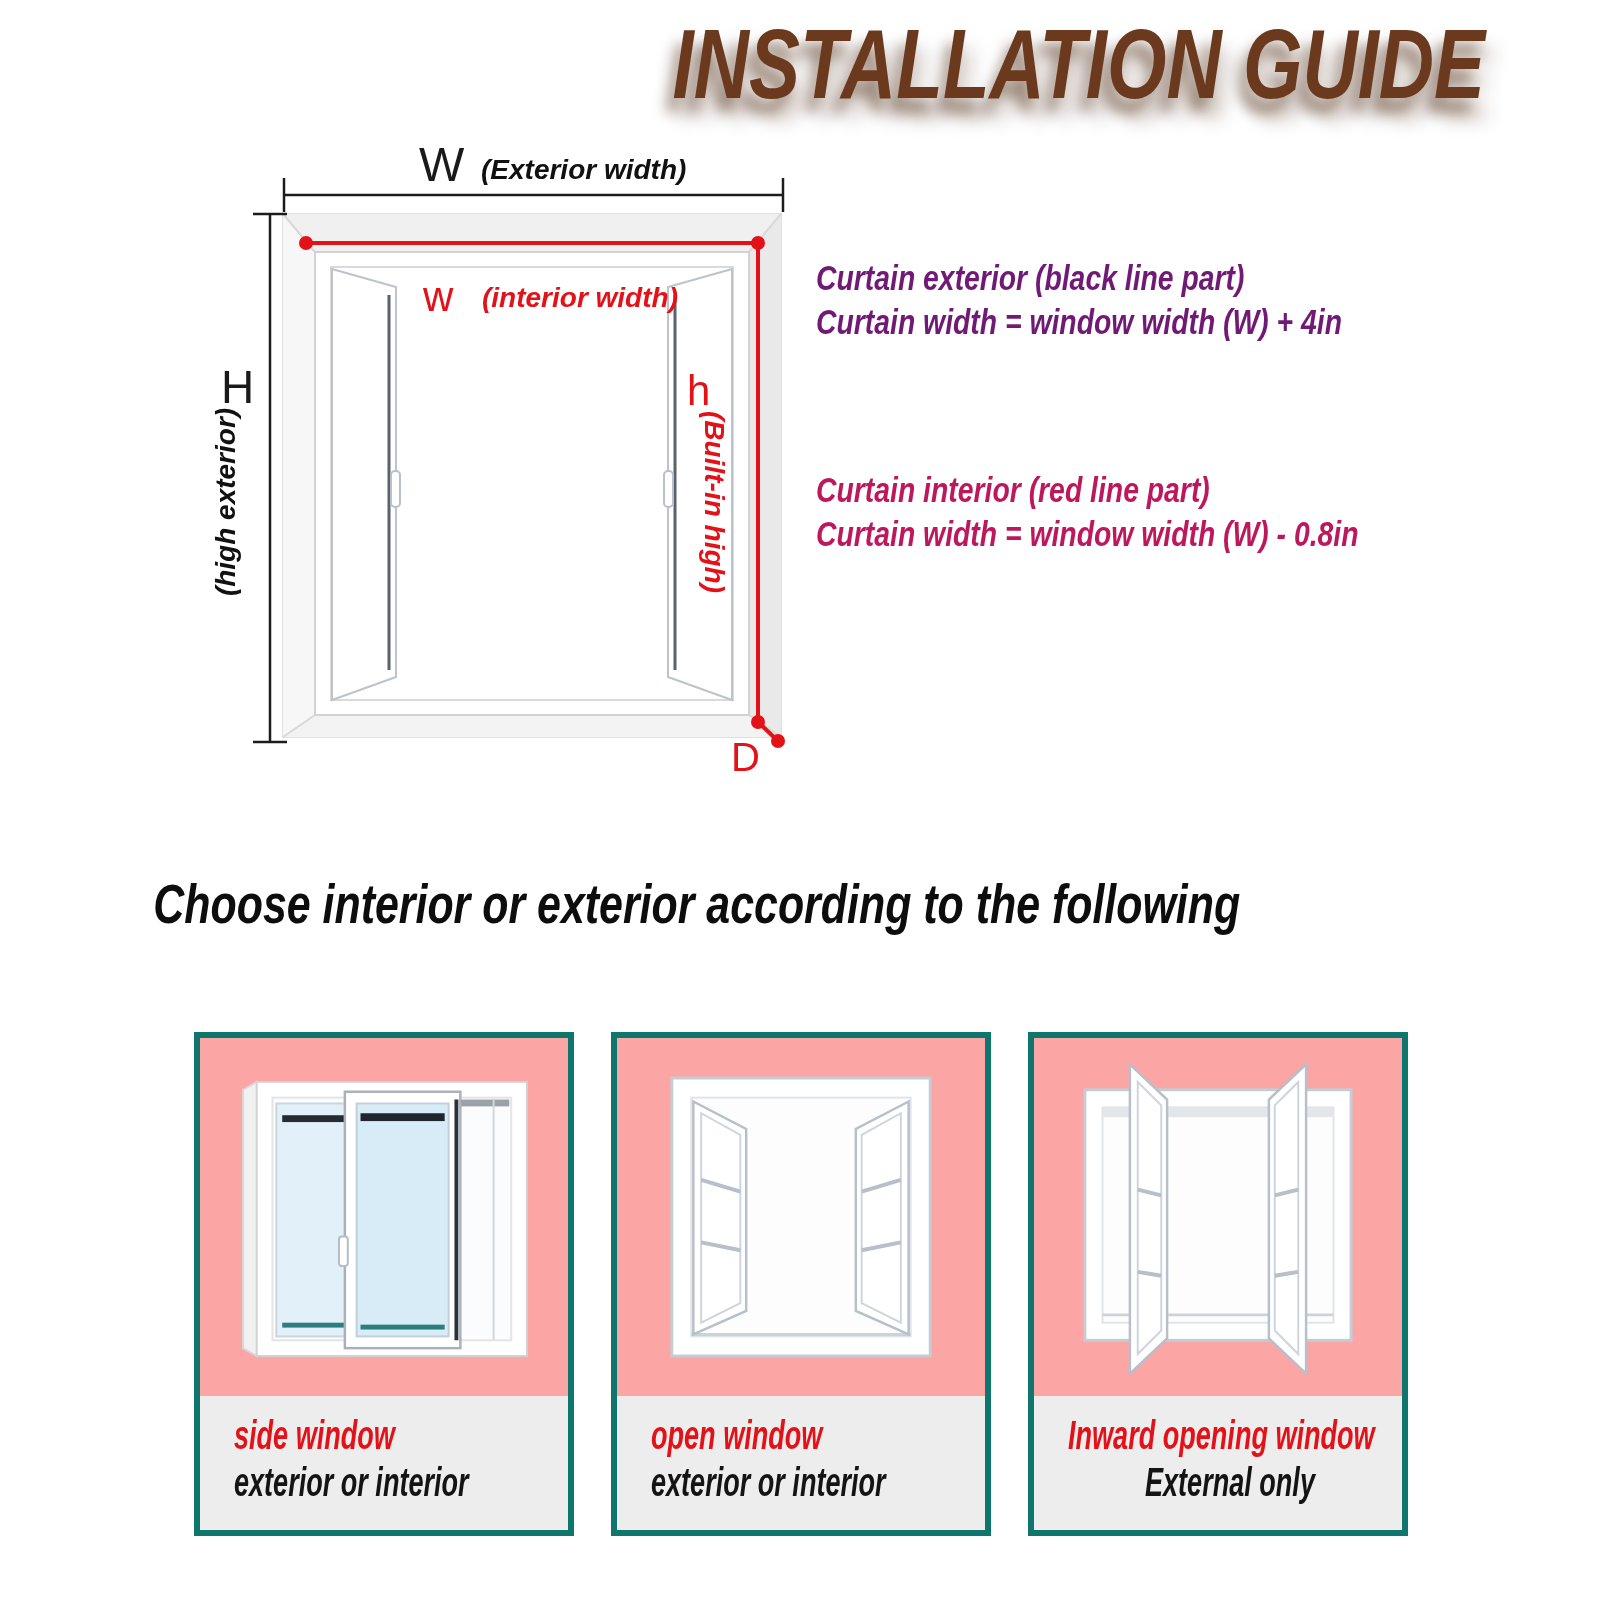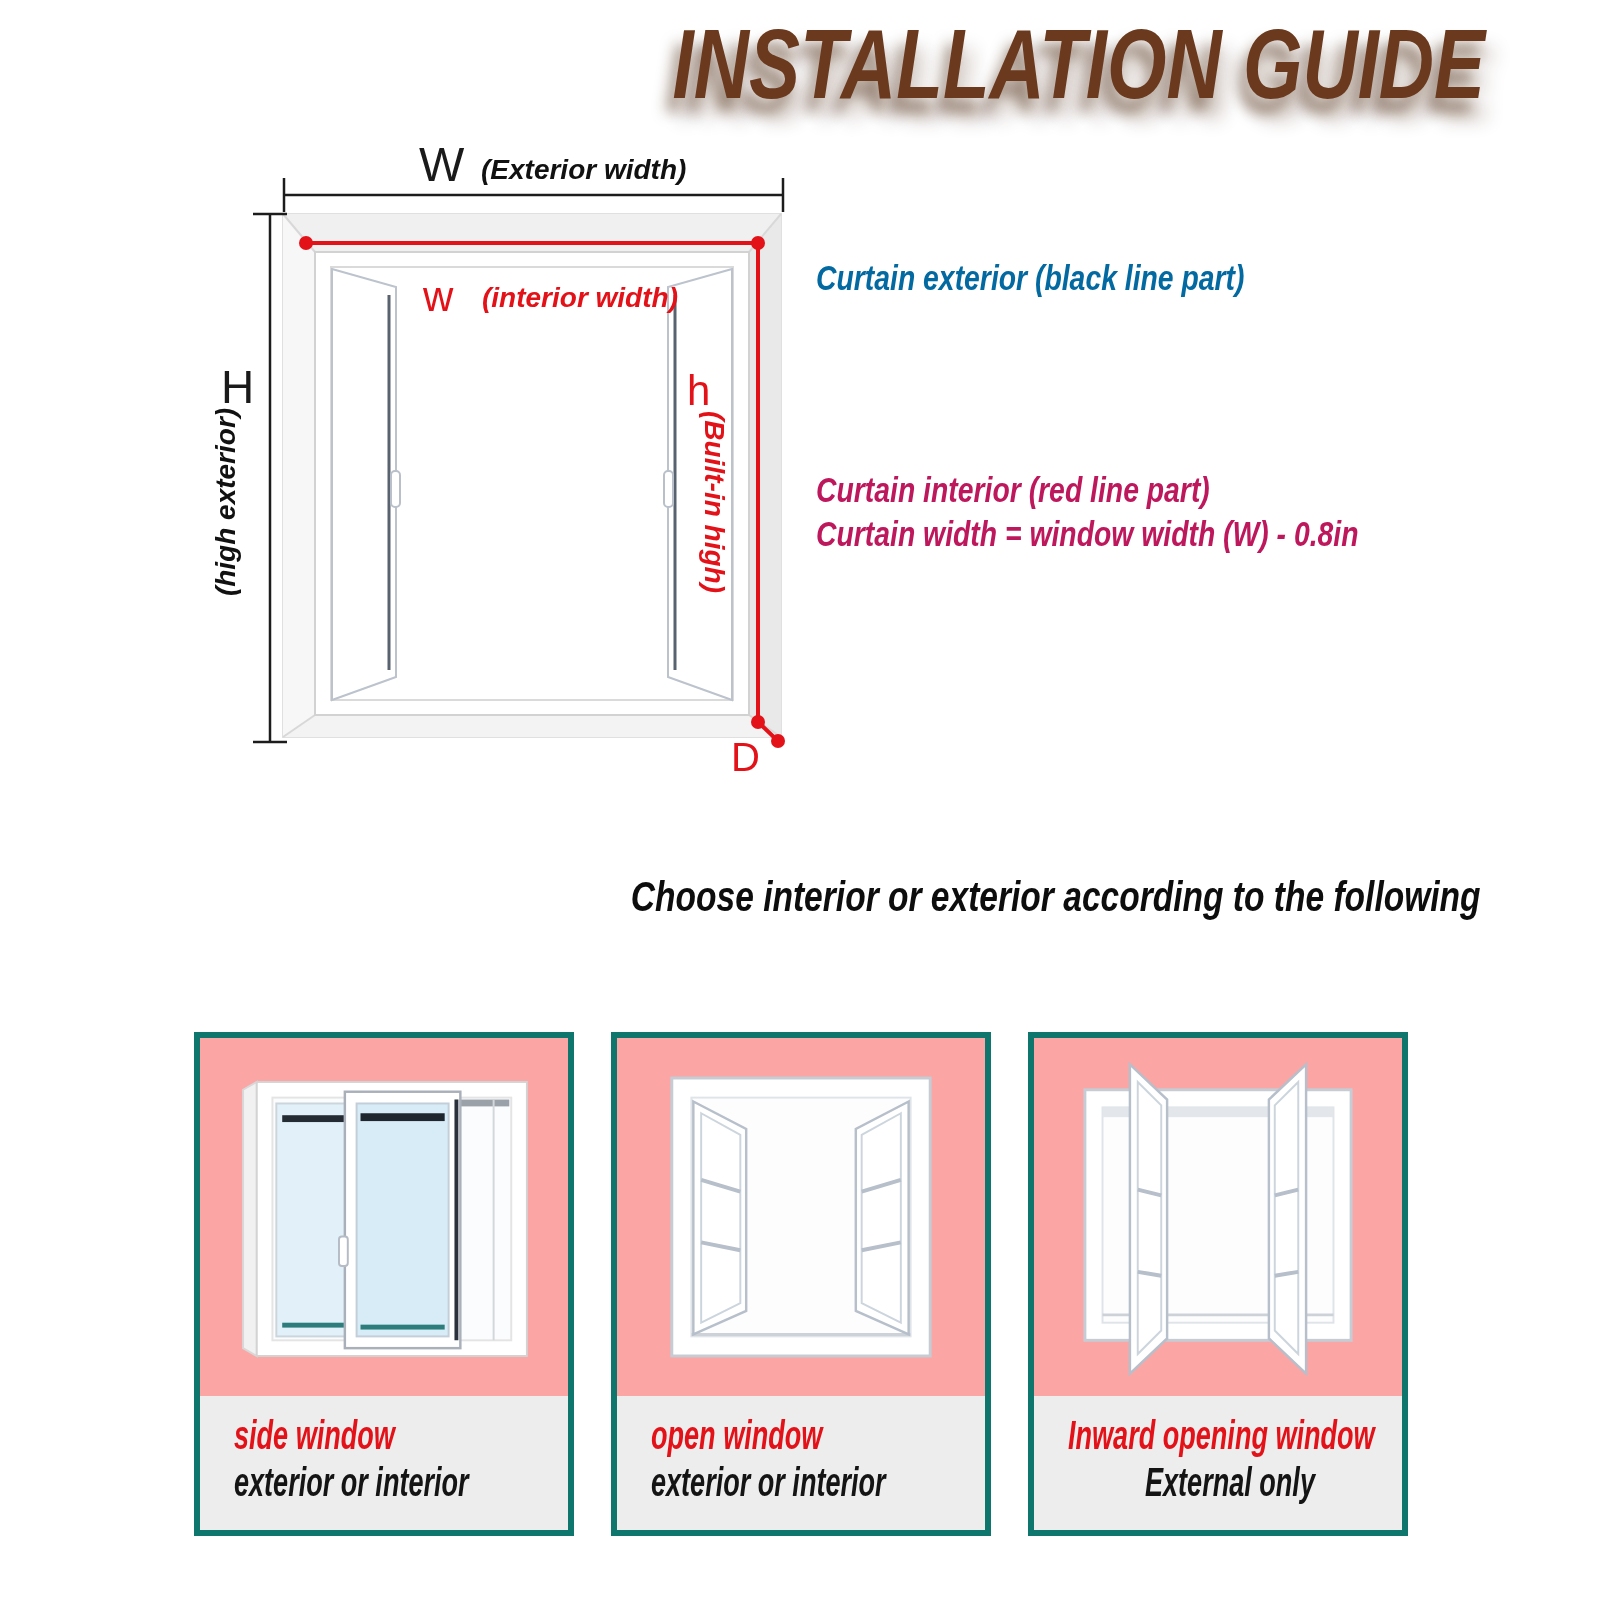--- a/index.html
+++ b/index.html
@@ -17,26 +17,26 @@
   .diagram{position:absolute;left:195px;top:135px;}
   .dim-label{font-weight:normal;fill:#1a1a1a;}
   .dim-caption{font-weight:bold;font-style:italic;fill:#111111;}
   .red-label{fill:#e31219;}
   .red-caption{font-weight:bold;font-style:italic;fill:#e31219;}
 
   
   .note{position:absolute;left:816px;font-weight:bold;font-style:italic;
         font-size:35px;line-height:44px;white-space:nowrap;}
   .note .cond{display:inline-block;transform:scaleX(0.81);transform-origin:0 50%;}
-  .note-black{top:256px;color:#0369a1;}
+  .note-black{top:256px;color:#701a75;}
   .note-red{top:468px;color:#be185d;}
 
   
-  .section-heading{position:absolute;top:872px;left:0;width:100%;text-align:right;
-        font-size:43px;font-weight:bold;font-style:italic;color:#0d0d0d;white-space:nowrap;}
+  .section-heading{position:absolute;top:872px;left:0;width:100%;text-align:left;
+        font-size:55px;font-weight:bold;font-style:italic;color:#0d0d0d;white-space:nowrap;}
   .section-heading .cond{display:inline-block;transform:scaleX(0.78);transform-origin:50% 50%;}
 
   
   .panels{position:absolute;left:194px;top:1032px;display:flex;gap:37px;}
   .panel{width:380px;height:504px;border:6px solid #0f766e;background:#fca5a5;
          box-sizing:border-box;display:flex;flex-direction:column;}
   .panel-image{height:358px;display:flex;align-items:center;justify-content:center;}
   .panel-caption{flex:1;background:#ededed;padding:16px 0 0 34px;box-sizing:border-box;
          white-space:nowrap;overflow:hidden;}
   .panel-title,.panel-sub{font-weight:bold;font-style:italic;font-size:41px;line-height:47px;}
@@ -107,20 +107,21 @@
     <text x="287" y="172" font-size="28" class="red-caption">(interior width)</text>
 
     <text x="492" y="270" font-size="42" class="red-label">h</text>
     <text x="510" y="367" font-size="28" text-anchor="middle" class="red-caption" transform="rotate(90 510 367)">(Built-in high)</text>
 
     <text x="536" y="636" font-size="40" class="red-label">D</text>
   </svg>
 
   <div class="note note-black">
     <div><span class="cond">Curtain exterior (black line part)</span></div>
+    <div><span class="cond">Curtain width = window width (W) + 4in</span></div>
   </div>
 
   <div class="note note-red">
     <div><span class="cond">Curtain interior (red line part)</span></div>
     <div><span class="cond">Curtain width = window width (W) - 0.8in</span></div>
   </div>
 
   <div class="section-heading">
     <span class="cond">Choose interior or exterior according to the following</span>
   </div>

